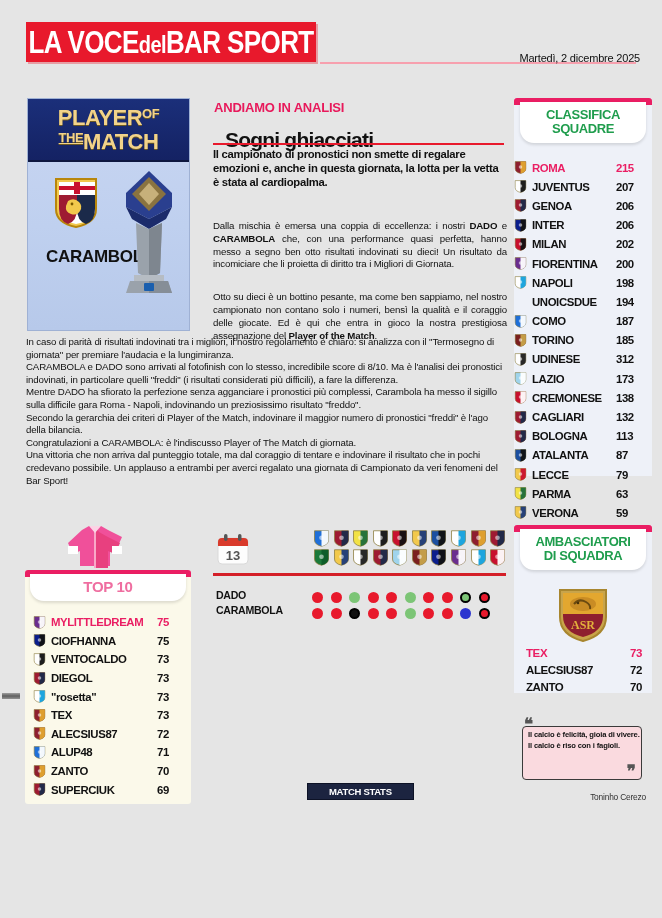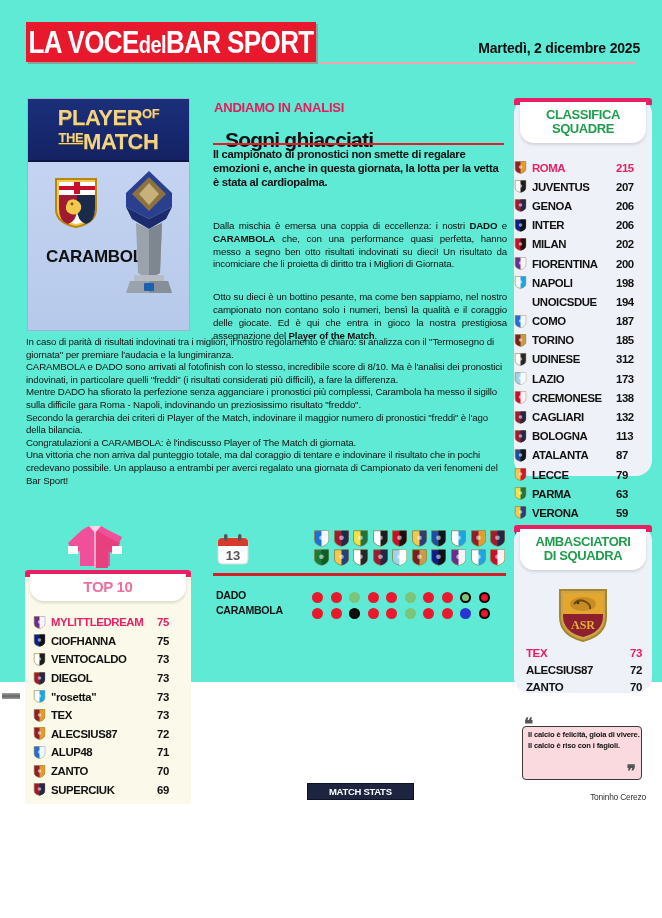--- a/index.html
+++ b/index.html
@@ -2,21 +2,21 @@
 <html><head>
 <meta charset="utf-8">
 <style>
   * { box-sizing: border-box; margin: 0; padding: 0; }
   html, body {
     width: 662px; height: 918px;
     background: #ffffff;
     font-family: "Liberation Sans", sans-serif;
     overflow: hidden;
   }
-  .page { position: relative; width: 662px; height: 682px; background:#5eead4; }
+  .page { position: relative; width: 662px; height: 918px; background:#e5e5e5; }
 
   
   .masthead {
     position: absolute; left: 26px; top: 22px;
     width: 290px; height: 40px;
     background: #e8192c;
     display: flex; align-items: center; justify-content: center;
     box-shadow: 2px 2px 0 rgba(232,25,44,.35);
   }
   .masthead-text {
@@ -25,22 +25,22 @@
     font-family: "Liberation Sans", sans-serif;
     transform: scaleY(1.18);
   }
   .masthead-text .thin { font-size: 20px; font-weight: 900; }
 
   .date-line {
     position: absolute; left: 320px; top: 62px; width: 316px; height: 2px;
     background: #f7a0ae;
   }
   .date-text {
-    position: absolute; right: 22px; top: 40px;
-    font-size: 14px; font-weight: 700; color: #111;
+    position: absolute; right: 22px; top: 52px;
+    font-size: 11px; font-weight: 400; color: #111;
     letter-spacing: -0.2px;
   }
 
   
   .potm {
     position: absolute; left: 27px; top: 98px;
     width: 163px; height: 233px;
     background: linear-gradient(180deg,#c9d6f2 0%, #bfd0ef 55%, #b7c9ea 100%);
     border: 1px solid #9fb1d4;
   }
@@ -96,21 +96,21 @@
   .wide-body {
     position:absolute; left:26px; top:336px; width:484px;
     font-size:9.7px; color:#111; line-height:1.3; letter-spacing:-0.15px;
   }
   .wide-body p { margin: 0; }
 
   
   .panel {
     position:absolute;
     background:#eef1f8;
-    border-radius: 16px;
+    border-radius: 0;
   }
   .panel-cap {
     position:absolute; left:0; top:0; width:100%; height:7px;
     background:#ea1e63; border-radius:3px 3px 0 0;
   }
   .panel-title {
     position:absolute; left:6px; top:4px; right:6px;
     background:#fff; border-radius: 0 0 14px 14px;
     padding: 6px 4px 8px;
     text-align:center; color:#1f9d4d; font-weight:900;

